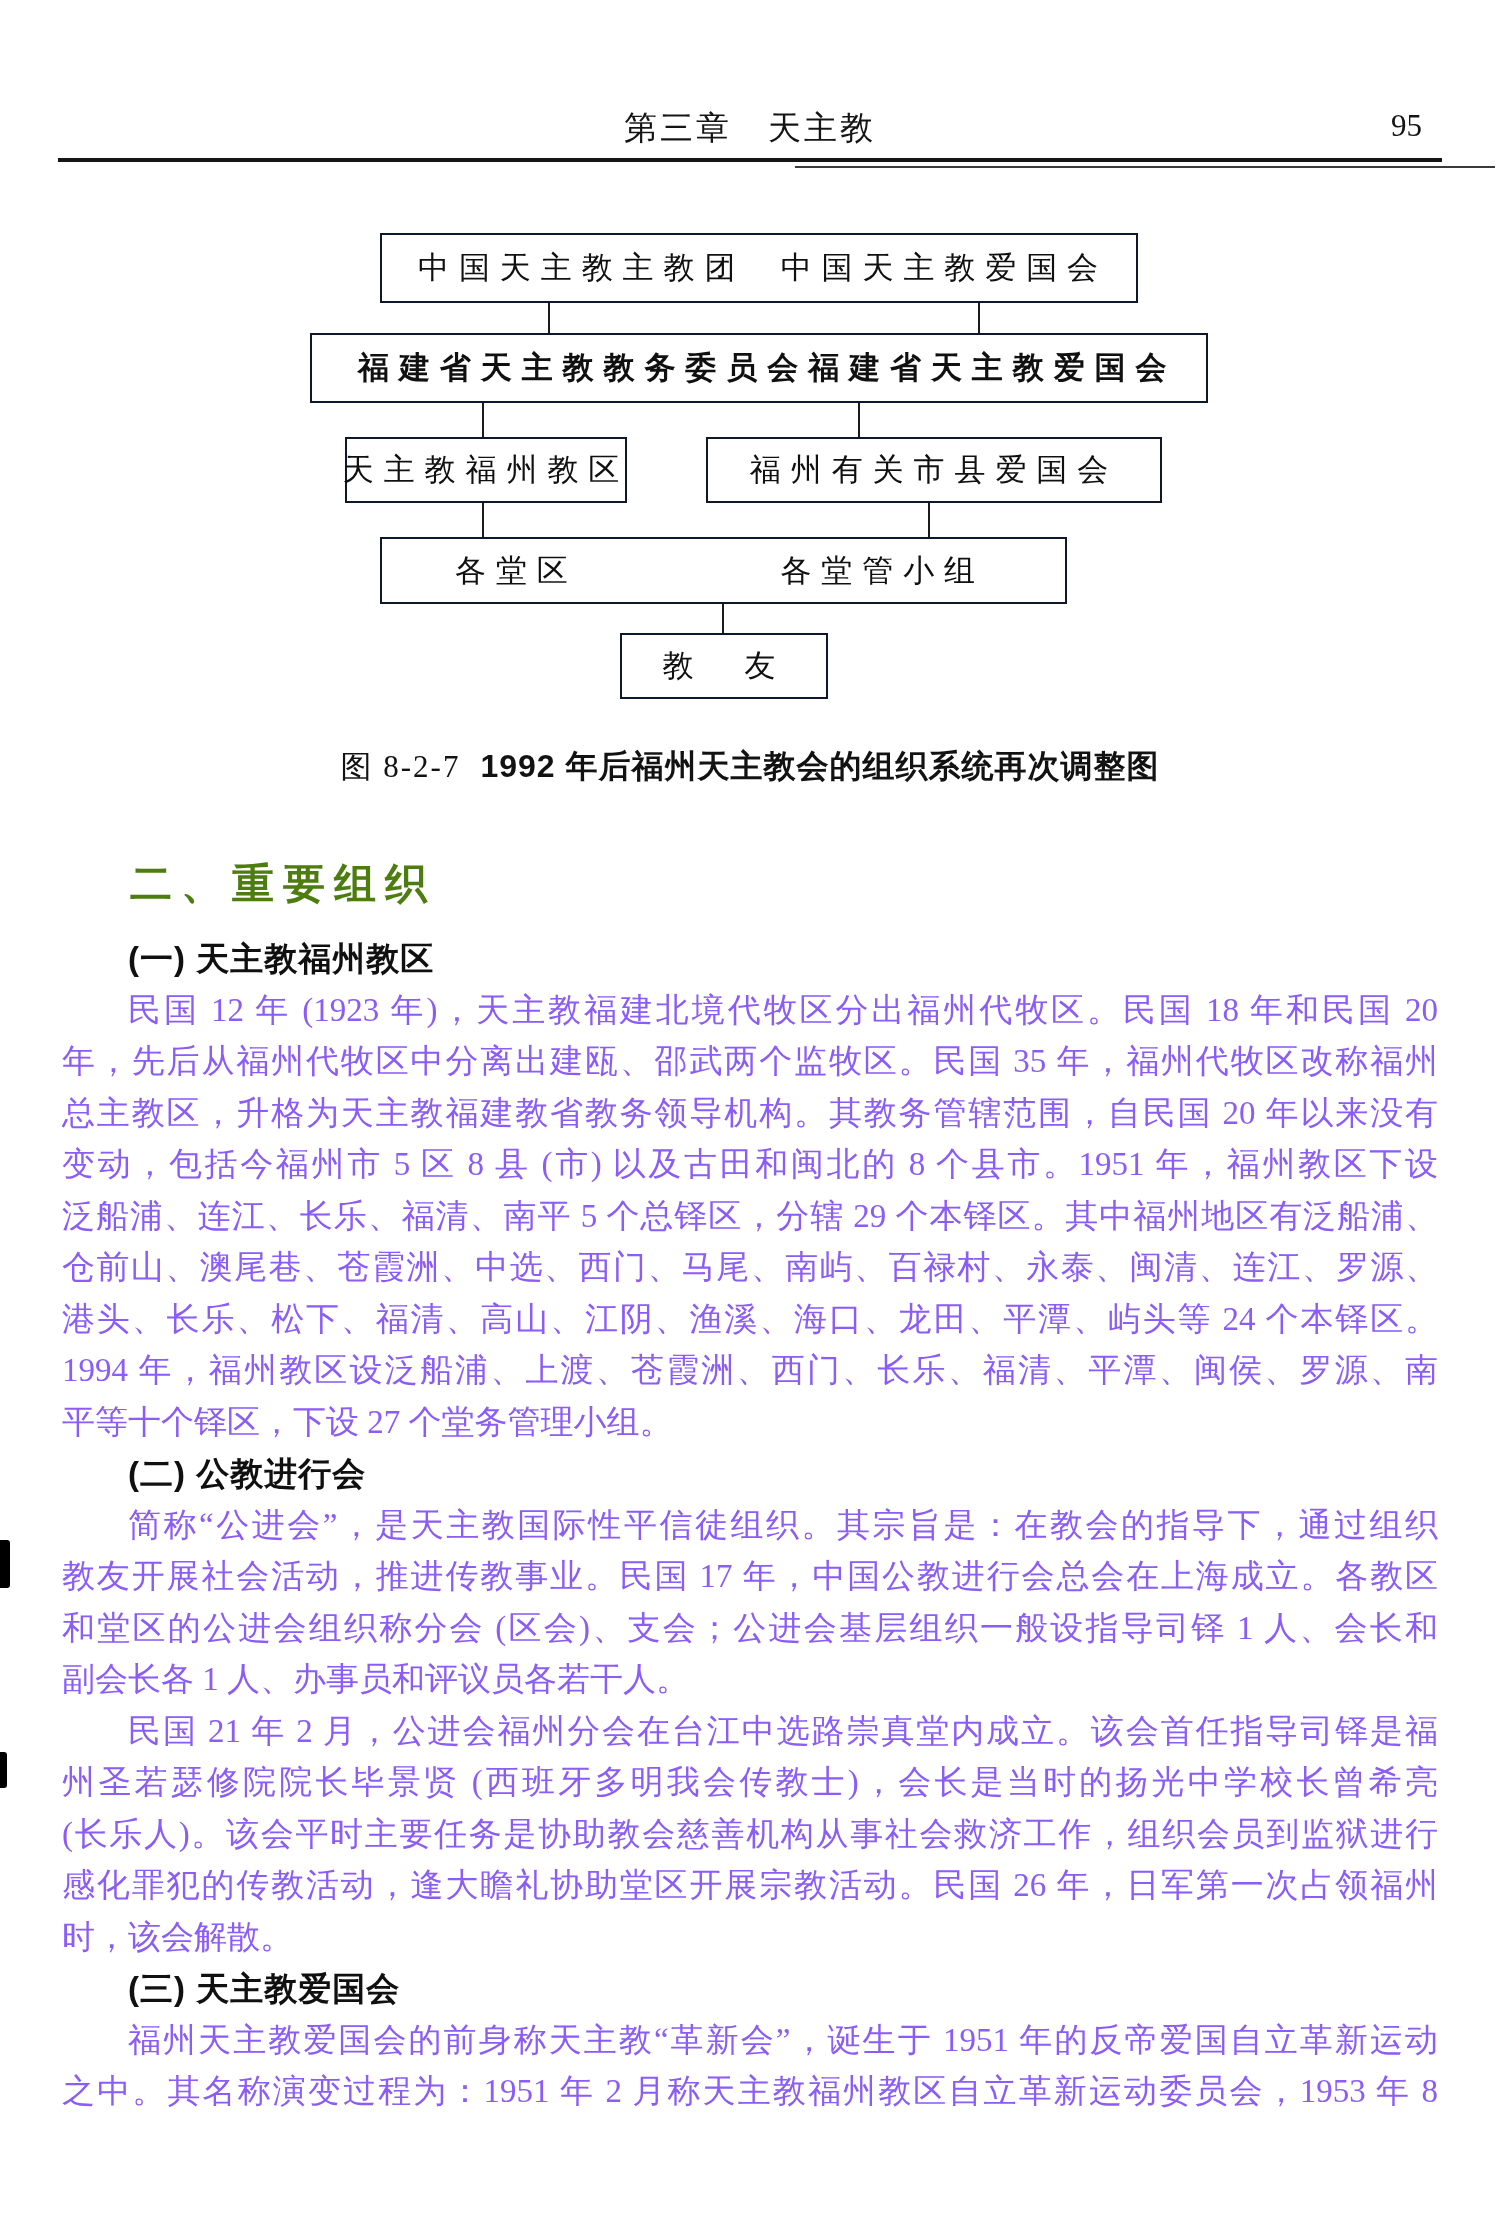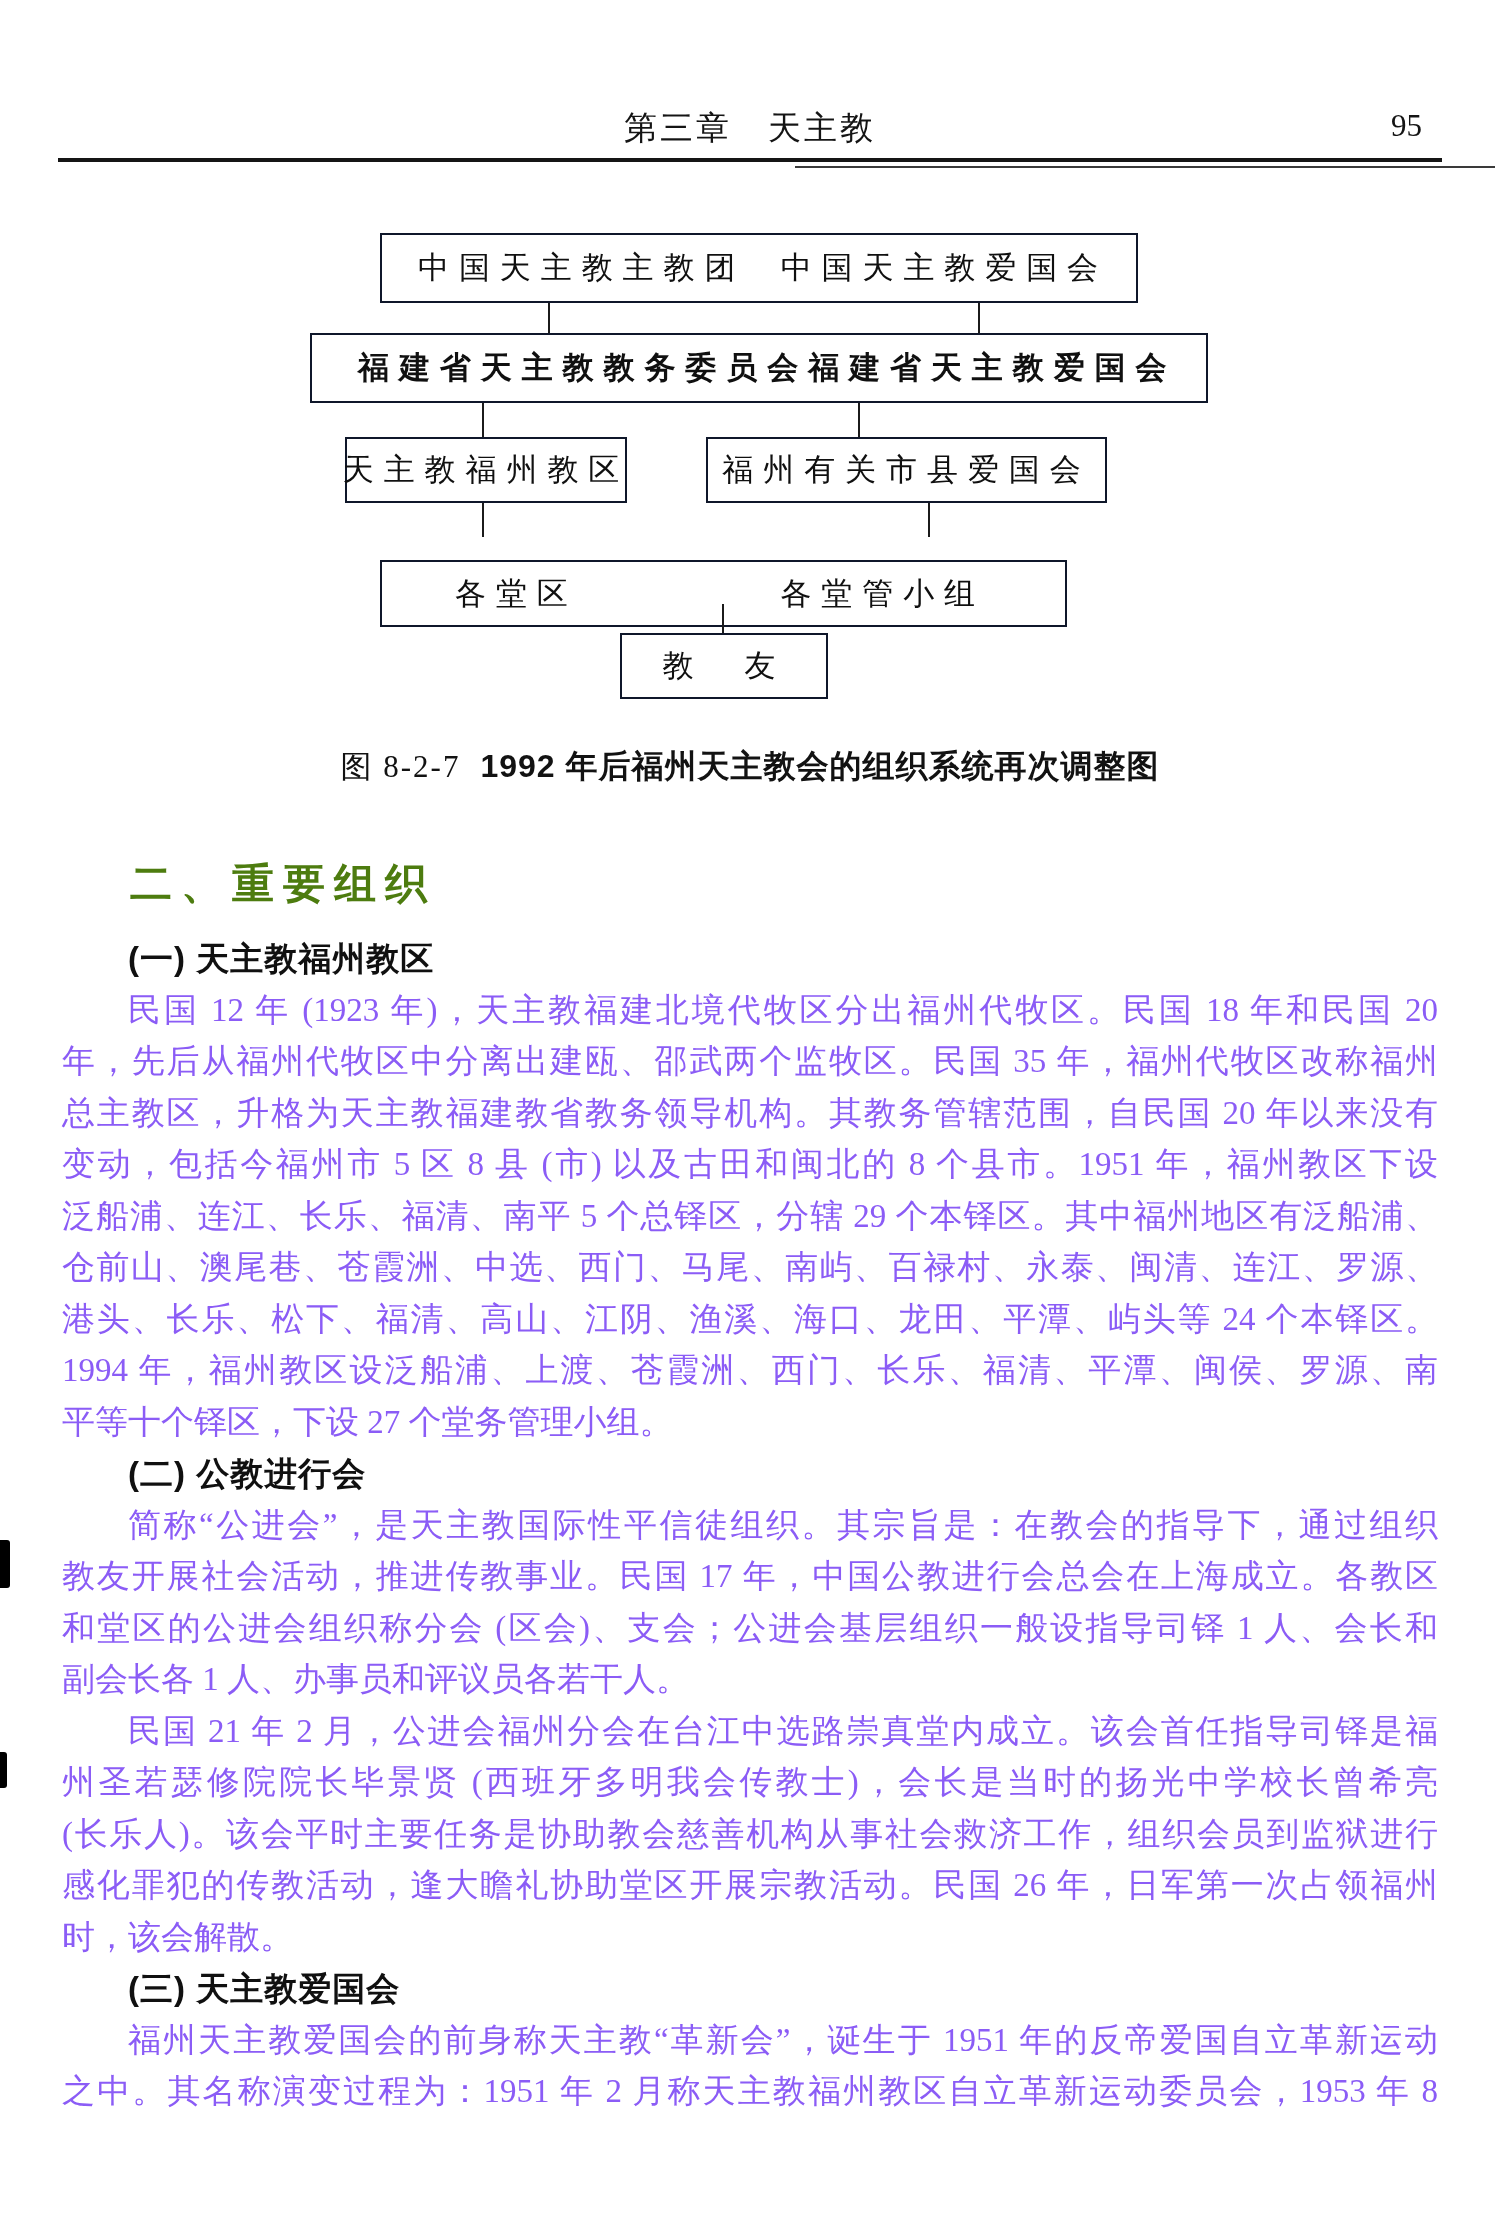--- a/index.html
+++ b/index.html
@@ -26,22 +26,22 @@
     position:absolute;border:2px solid #0f172a;background:#fff;
     display:flex;align-items:center;box-sizing:border-box;
     font-size:31px;letter-spacing:0.32em;color:#101010;white-space:nowrap;
   }
   .obox.dual{justify-content:space-between;}
   .obox.single{justify-content:center;text-align:center;}
   .obox span{display:inline-block;}
   .box-a{left:380px;top:233px;width:758px;height:70px;padding:0 28px 0 36px;}
   .box-b{left:310px;top:333px;width:898px;height:70px;padding:0 36px 0 46px;font-weight:bold;}
   .box-c{left:345px;top:437px;width:282px;height:66px;}
-  .box-d{left:706px;top:437px;width:401px;height:66px;}
-  .box-e{left:380px;top:560px;width:687px;height:67px;padding:0 80px 0 73px;gap:32px;}
+  .box-d{left:706px;top:437px;width:456px;height:66px;}
+  .box-e{left:380px;top:537px;width:687px;height:67px;padding:0 80px 0 73px;gap:32px;}
   .box-f{left:620px;top:633px;width:208px;height:66px;}
   .conn{position:absolute;width:2px;background:#1b1b1b;}
   .c1{left:548px;top:303px;height:30px;}
   .c2{left:978px;top:303px;height:30px;}
   .c3{left:482px;top:403px;height:34px;}
   .c4{left:858px;top:403px;height:34px;}
   .c5{left:482px;top:503px;height:34px;}
   .c6{left:928px;top:503px;height:34px;}
   .c7{left:722px;top:604px;height:29px;}
   .caption{

